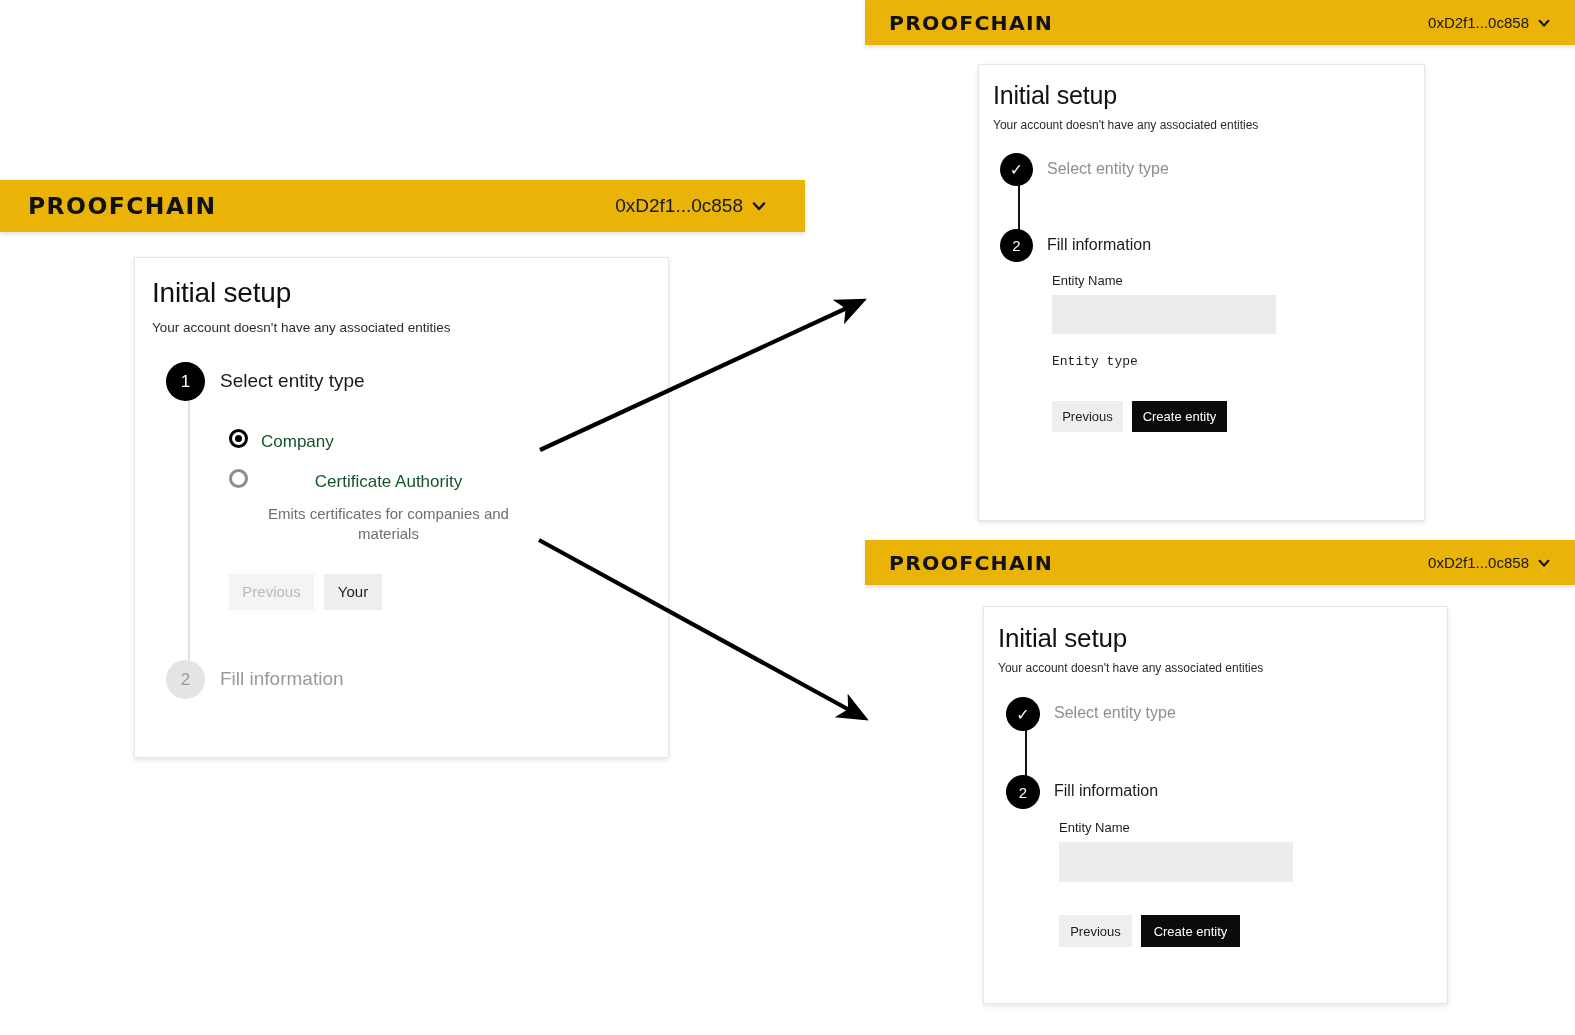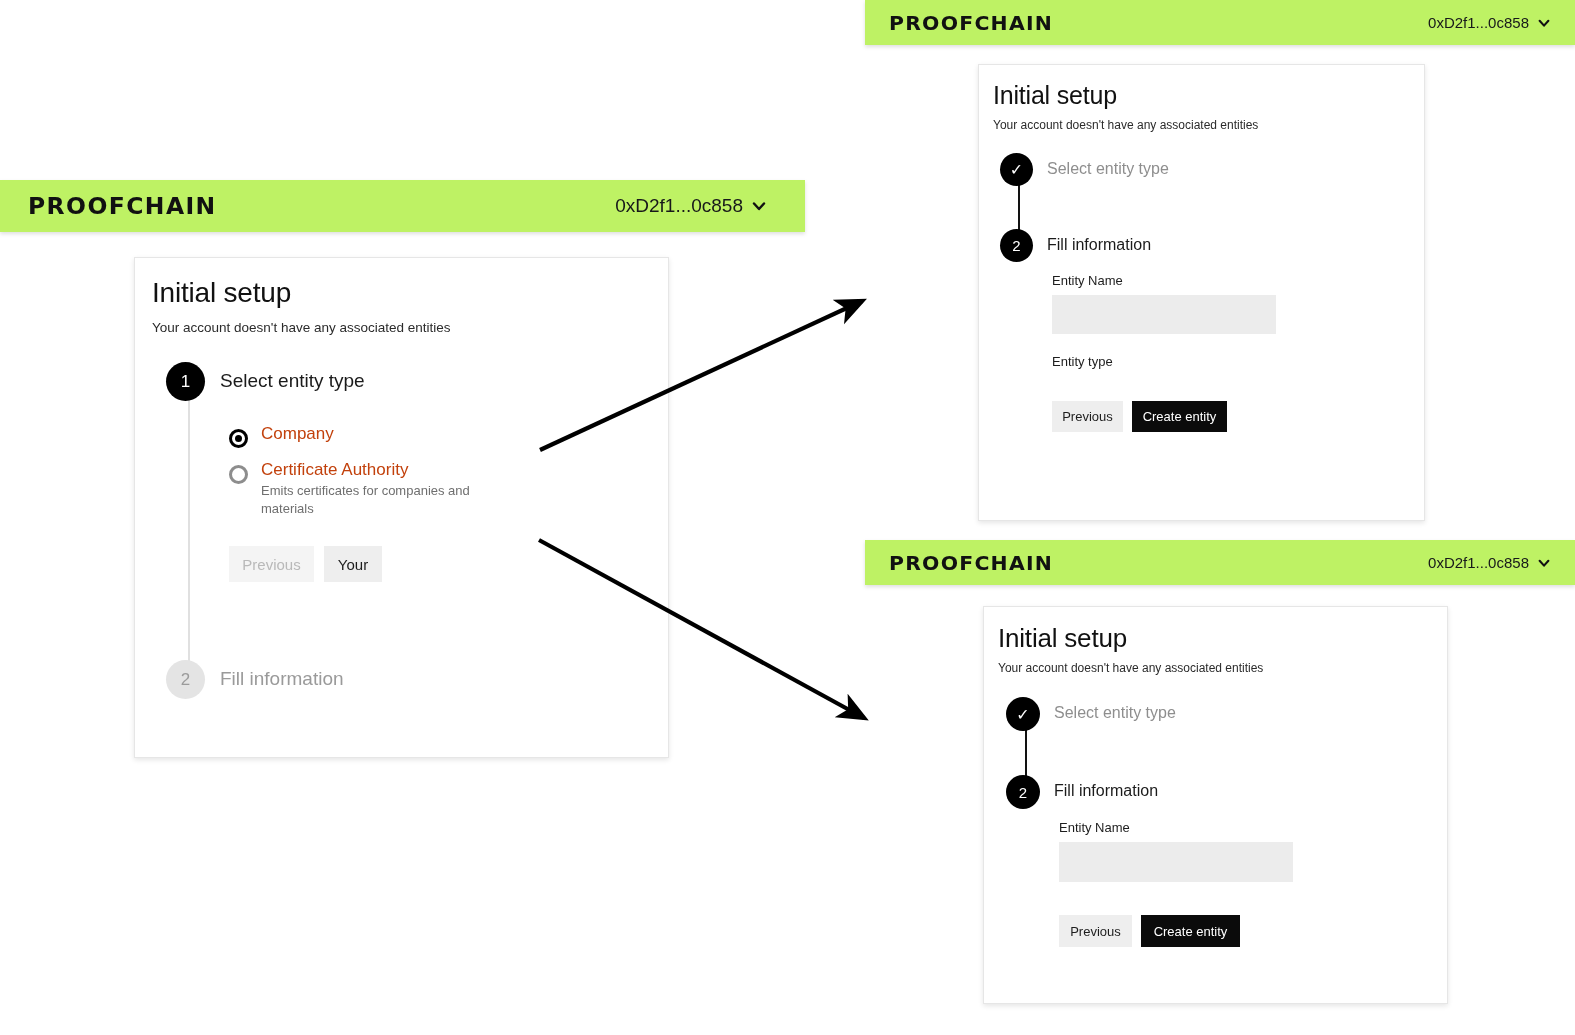--- a/index.html
+++ b/index.html
@@ -20,21 +20,21 @@
     letter-spacing: 0.06em;
     white-space: nowrap;
     transform: scaleX(1.02);
     transform-origin: left center;
   }
 
   
   .app { position: absolute; background: #ffffff; }
   .appbar {
     position: absolute; left: 0; top: 0; right: 0;
-    background: #bef264;
+    background: #eab308;
     box-shadow: 0 2px 4px rgba(0,0,0,0.13);
     display: flex; align-items: center;
     justify-content: space-between;
   }
   .wallet {
     display: flex; align-items: center; gap: 8px;
     color: #17181a;
     white-space: nowrap;
   }
   .chev { display:inline-block; line-height:1; }
@@ -74,21 +74,21 @@
   
   .radio-row { display: flex; align-items: flex-start; }
   .radio {
     border-radius: 50%;
     flex: 0 0 auto;
     display: flex; align-items: center; justify-content: center;
   }
   .radio.on  { border: 3px solid #000; background:#fff; }
   .radio.on::after { content:""; display:block; border-radius:50%; background:#000; }
   .radio.off { border: 3px solid #8d8d8d; background:#fff; }
-  .opt-title { color: #c2410c; }
+  .opt-title { color: #14532d; margin-top: 8px; }
   .opt-desc  { color: #6f6f6f; }
 
   
   .btn {
     border: none;
     font-family: "Liberation Sans", sans-serif;
     cursor: pointer;
     display:inline-flex; align-items:center; justify-content:center;
     white-space: nowrap;
   }
@@ -149,23 +149,23 @@
             <div class="radio on" style="width:19px; height:19px; margin-top:5px;">
                 <span style="width: 7px; height: 7px; border-radius: 50%; background: rgb(0, 0, 0); display: block;"></span>
               </div>
             <div style="margin-left:13px;">
               <div class="opt-title" style="font-size:17px;">Company</div>
             </div>
           </div>
 
           <div class="radio-row">
             <div class="radio off" style="width:19px; height:19px; margin-top:5px;"></div>
-            <div style="margin-left:13px;">
+            <div style="margin-left:13px;text-align:center;">
               <div class="opt-title" style="font-size:17px;">Certificate Authority</div>
-              <div class="opt-desc" style="font-size:13px; line-height:1.35; max-width:255px; margin-top:2px;">Emits certificates for companies and materials</div>
+              <div class="opt-desc" style="font-size:15px; line-height:1.35; max-width:255px; margin-top:12px;">Emits certificates for companies and materials</div>
             </div>
           </div>
 
           <div style="margin-top:29px; display:flex; gap:10px;">
             <button class="btn btn-disabled" style="width:85px; height:36px; font-size:15px;">Previous</button>
             <button class="btn btn-ghost" style="width:58px; height:36px; font-size:15px;">Your</button>
           </div>
         </div>
 
         <div class="step" style="position:absolute; left:0; top:298px;">
@@ -212,21 +212,21 @@
           <div class="bullet active" style="width:33px; height:33px; font-size:15px;">
             <span>2</span>
           </div>
           <div class="step-label" style="font-size:16px; margin-left:14px; margin-top:7px;">Fill information</div>
         </div>
 
         <div style="position:absolute; left:52px; top:120px; width:300px;">
           <div class="field-label" style="font-size:13px;">Entity Name</div>
           <input class="text-input" type="text" style="margin-top: 7px; width: 224px; height: 39px; padding: 0px 10px; font-size: 14px;" value="">
 
-          <div class="field-label" style="font-size:13px; margin-top:20px;">Entity type</div>
+          <div class="field-label" style="font-size:13px; margin-top:20px;font-family:Liberation Mono, monospace;">Entity type</div>
 
           <div style="margin-top:32px; display:flex; gap:9px;">
             <button class="btn btn-ghost" style="width:71px; height:31px; font-size:13px;">Previous</button>
             <button class="btn btn-dark" style="width:95px; height:31px; font-size:13px;">Create entity</button>
           </div>
         </div>
       </div>
     </div>
   </div>
 

